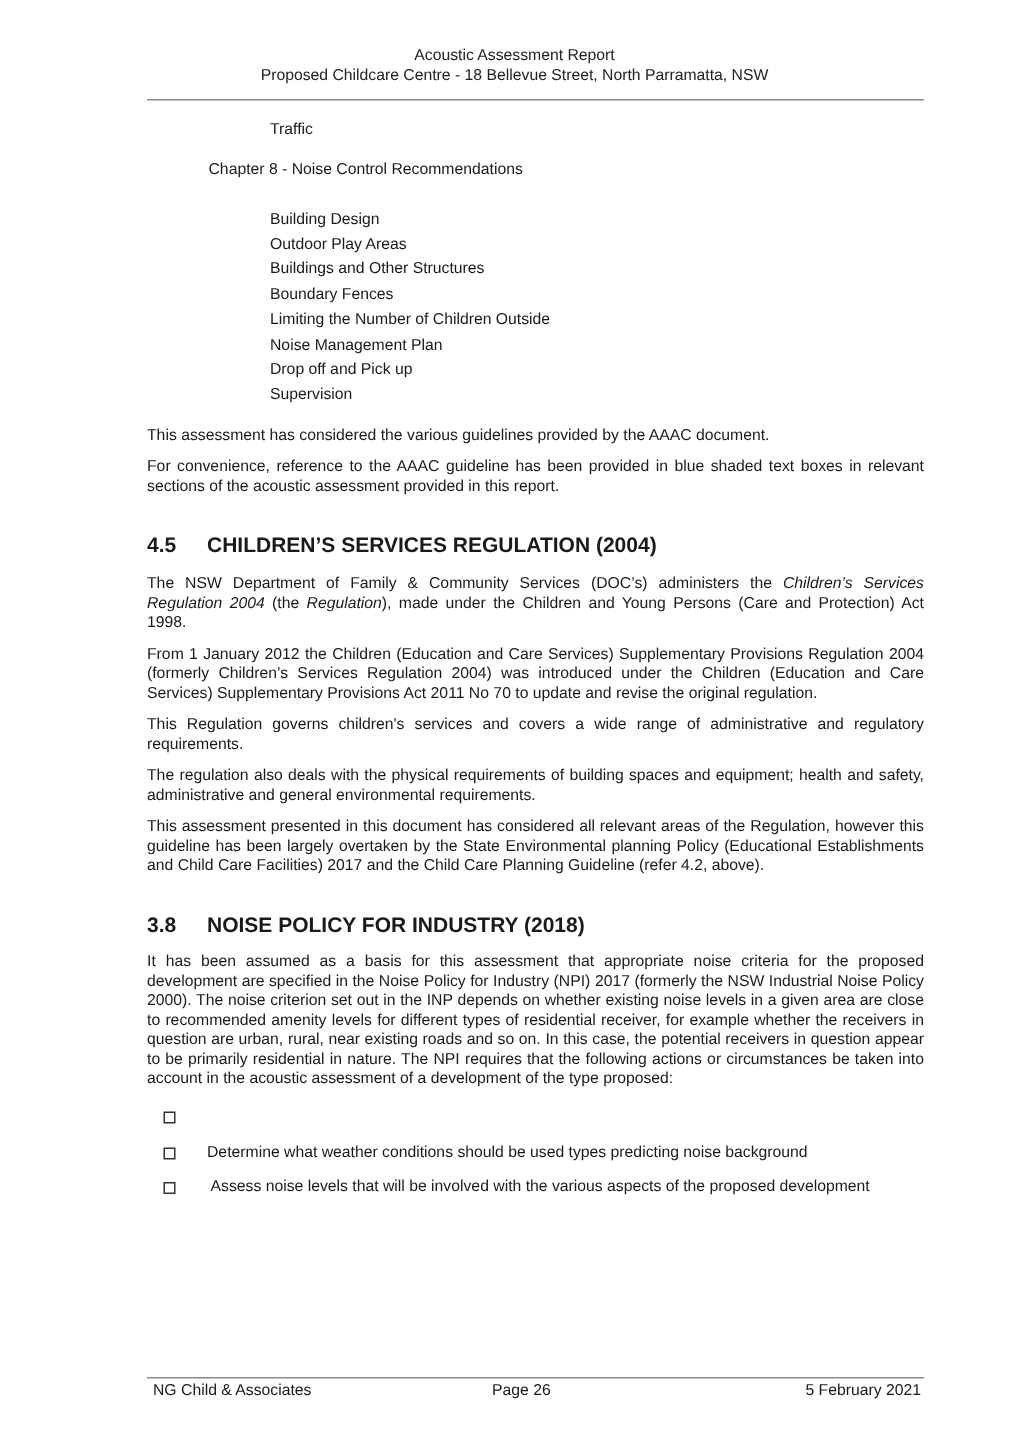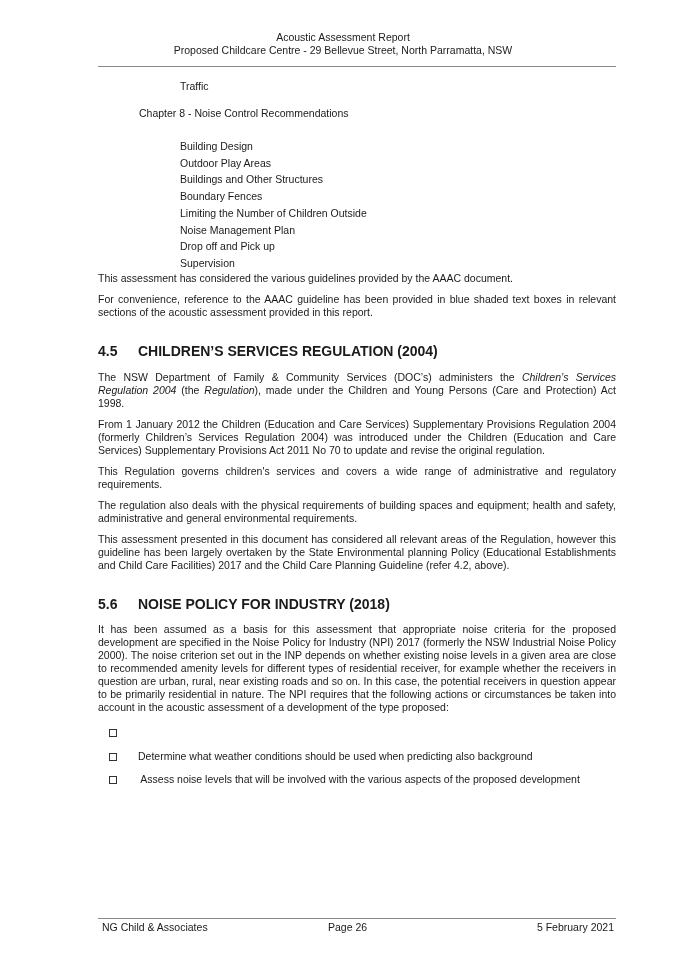--- a/index.html
+++ b/index.html
@@ -27,68 +27,68 @@
            display: flex; justify-content: space-between; }
     .ftr .mid { position: absolute; left: 226px; }
   </style>
 </head>
 <body>
 
 <div class="page">
 
   <div class="hdr">
     <div>Acoustic Assessment Report</div>
-    <div>Proposed Childcare Centre - 29 Bellevue Street, North Parramatta, NSW</div>
+    <div>Proposed Childcare Centre - 18 Bellevue Street, North Parramatta, NSW</div>
   </div>
   <div class="hdr-rule"></div>
 
   <div class="body">
 
     <div class="ind2">Traffic</div>
 
     <div class="ind1" style="margin-top:14px;">Chapter 8 - Noise Control Recommendations</div>
 
     <div class="ind2" style="margin-top:18px; line-height:16.7px;">
       <div>Building Design</div>
       <div>Outdoor Play Areas</div>
       <div>Buildings and Other Structures</div>
       <div>Boundary Fences</div>
       <div>Limiting the Number of Children Outside</div>
       <div>Noise Management Plan</div>
       <div>Drop off and Pick up</div>
       <div>Supervision</div>
     </div>
 
-    <p style="">This assessment has considered the various guidelines provided by the AAAC document.</p>
+    <p style="margin-top:12px;">This assessment has considered the various guidelines provided by the AAAC document.</p>
     <p class="j" style="margin-top:8px;">For convenience, reference to the AAAC guideline has been provided in blue shaded text boxes in relevant sections of the acoustic assessment provided in this report.</p>
 
     <div class="h" style="margin-top:24px;">
       <span class="num">4.5</span><span>CHILDREN’S SERVICES REGULATION (2004)</span>
     </div>
 
     <p class="j" style="margin-top:12px;"><span>The NSW Department of Family &amp; Community Services (DOC’s) administers the </span><em>Children’s Services Regulation 2004</em><span> (the </span><em>Regulation</em><span>), made under the Children and Young Persons (Care and Protection) Act 1998.</span></p>
 
     <p class="j" style="margin-top:8px;">From 1 January 2012 the Children (Education and Care Services) Supplementary Provisions Regulation 2004 (formerly Children’s Services Regulation 2004) was introduced under the Children (Education and Care Services) Supplementary Provisions Act 2011 No 70 to update and revise the original regulation.</p>
     <p class="j" style="margin-top:8px;">This Regulation governs children's services and covers a wide range of administrative and regulatory requirements.</p>
     <p class="j" style="margin-top:8px;">The regulation also deals with the physical requirements of building spaces and equipment; health and safety, administrative and general environmental requirements.</p>
     <p class="j" style="margin-top:8px;">This assessment presented in this document has considered all relevant areas of the Regulation, however this guideline has been largely overtaken by the State Environmental planning Policy (Educational Establishments and Child Care Facilities) 2017 and the Child Care Planning Guideline (refer 4.2, above).</p>
 
     <div class="h" style="margin-top:24px;">
-      <span class="num">5.6</span><span>NOISE POLICY FOR INDUSTRY (2018)</span>
+      <span class="num">3.8</span><span>NOISE POLICY FOR INDUSTRY (2018)</span>
     </div>
 
     <p class="j" style="margin-top:11px;">It has been assumed as a basis for this assessment that appropriate noise criteria for the proposed development are specified in the Noise Policy for Industry (NPI) 2017 (formerly the NSW Industrial Noise Policy 2000). The noise criterion set out in the INP depends on whether existing noise levels in a given area are close to recommended amenity levels for different types of residential receiver, for example whether the receivers in question are urban, rural, near existing roads and so on. In this case, the potential receivers in question appear to be primarily residential in nature. The NPI requires that the following actions or circumstances be taken into account in the acoustic assessment of a development of the type proposed:</p>
 
     <div style="margin-top:12px;">
       <div class="bullet">
         <span class="box"></span>
       </div>
       <div class="bullet" style="margin-top:13px;">
         <span class="box"></span>
-        <span class="bt">Determine what weather conditions should be used when predicting also background</span>
+        <span class="bt">Determine what weather conditions should be used types predicting noise background</span>
       </div>
       <div class="bullet" style="margin-top:10px;">
         <span class="box"></span>
         <span class="bt" style="white-space:pre;"> Assess noise levels that will be involved with the various aspects of the proposed development</span>
       </div>
     </div>
   </div>
 
   <div class="ftr-rule"></div>
   <div class="ftr">

